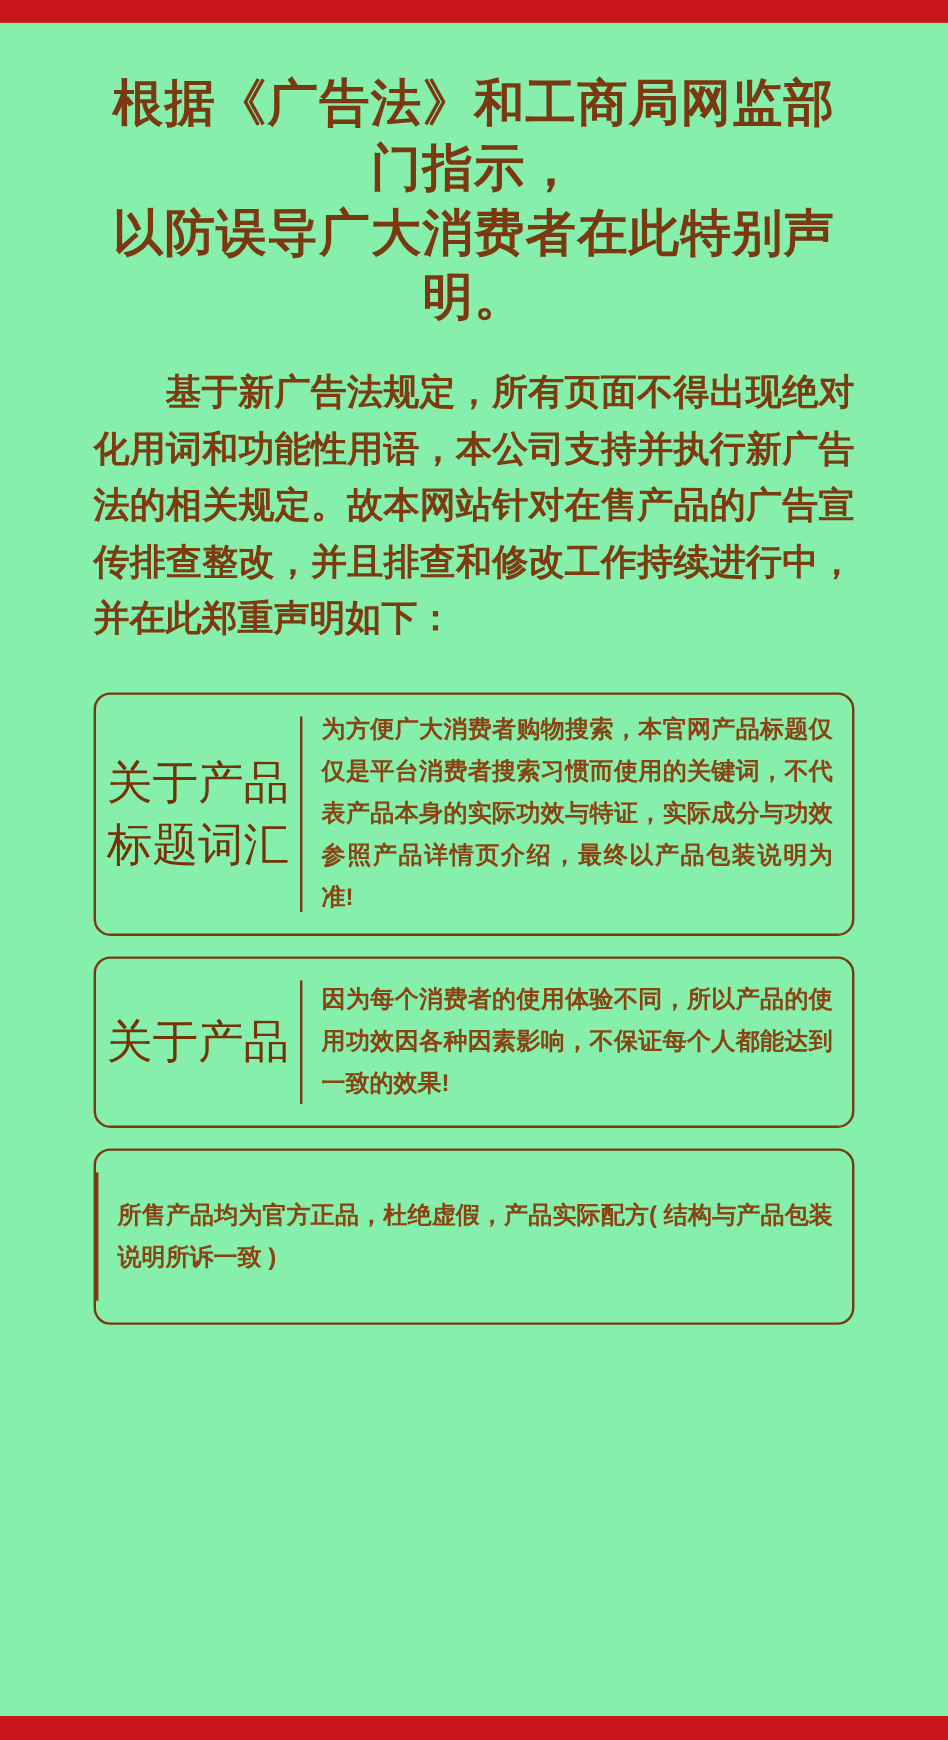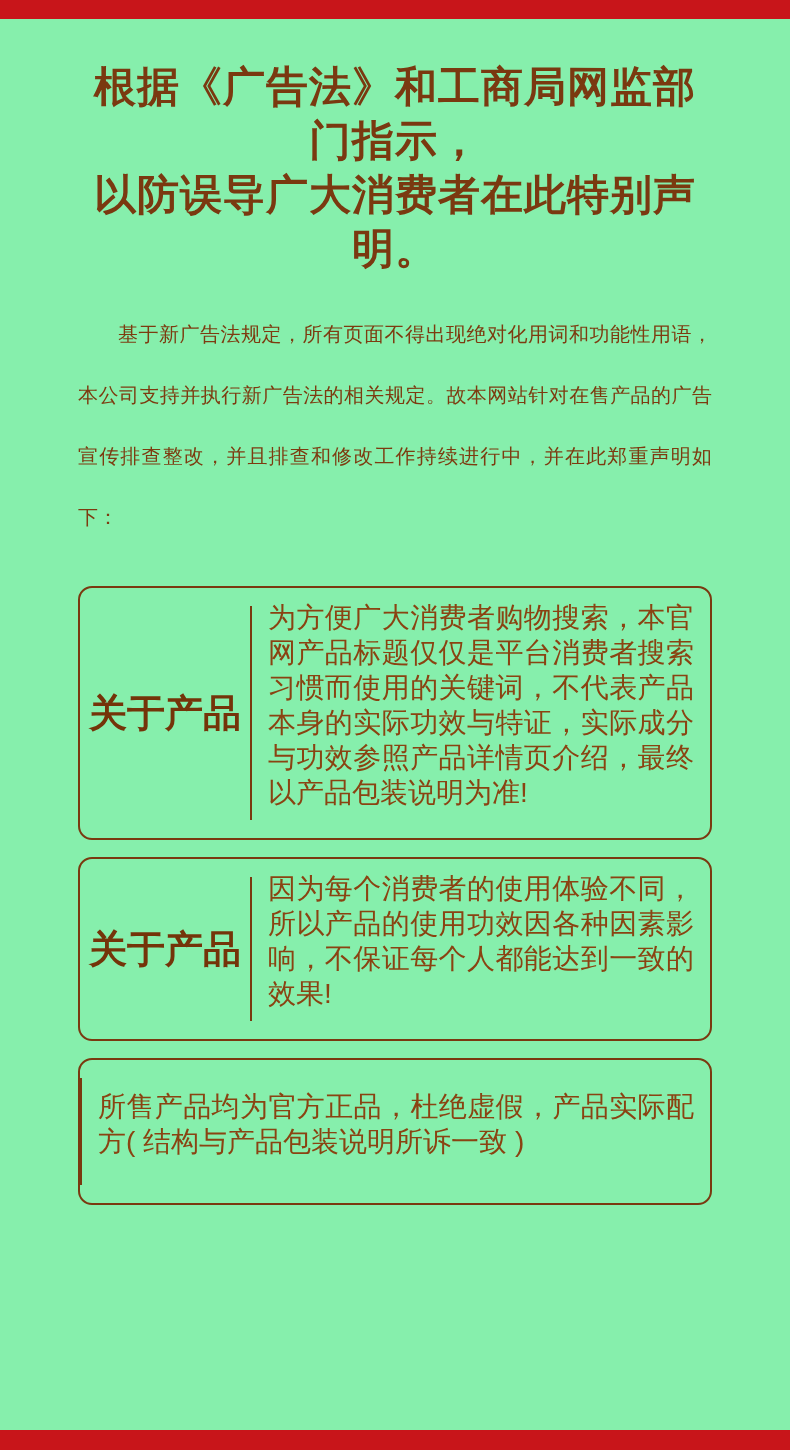--- a/index.html
+++ b/index.html
@@ -37,26 +37,26 @@
     font-size: 42px;
     line-height: 54px;
     font-weight: bold;
     color: #7a3910;
     letter-spacing: 1px;
   }
 
   .para {
     margin: 0;
     margin-top: 26px;
-    font-size: 20px;
-    line-height: 61px;
+    font-size: 30px;
+    line-height: 47px;
     text-align: justify;
     text-justify: inter-ideograph;
     text-indent: 2em;
-    font-weight: normal;
+    font-weight: bold;
     color: #7d3b10;
   }
   .para.second { margin-top: 40px; }
 
   .cards { margin-top: 38px; }
   .card {
     box-sizing: border-box;
     display: flex;
     align-items: stretch;
     border: 2px solid #7a3910;
@@ -71,39 +71,39 @@
   .card-left {
     width: 170px;
     flex: 0 0 170px;
     display: flex;
     flex-direction: column;
     justify-content: center;
     align-items: center;
     text-align: center;
     font-size: 38px;
     line-height: 52px;
-    font-weight: bold;
+    font-weight: normal;
     color: #743409;
   }
   .card-divider {
     width: 2px;
     flex: 0 0 2px;
     background: #7a3910;
     margin: 18px 0;
   }
   .card-right {
     flex: 1;
     display: flex;
     flex-direction: column;
     justify-content: center;
-    padding: 12px 16px 28px 16px;
+    padding: 12px 16px 12px 16px;
     font-family: "Liberation Sans", sans-serif;
-    font-size: 28px;
+    font-size: 20px;
     line-height: 35px;
-    font-weight: normal;
+    font-weight: bold;
     color: #8a4312;
     text-align: justify;
   }
 </style>
 </head>
 <body>
 
 <div class="page">
   <div class="red-bar top"></div>
 
@@ -115,20 +115,21 @@
     </h1>
 
     <p class="para">基于新广告法规定，所有页面不得出现绝对化用词和功能性用语，本公司支持并执行新广告法的相关规定。故本网站针对在售产品的广告宣传排查整改，并且排查和修改工作持续进行中，并在此郑重声明如下：</p>
 
 
     <div class="cards">
 
       <div class="card card-1">
         <div class="card-left">
           <span>关于产品</span>
+          <span>标题词汇</span>
         </div>
         <div class="card-divider"></div>
         <div class="card-right">为方便广大消费者购物搜索，本官网产品标题仅仅是平台消费者搜索习惯而使用的关键词，不代表产品本身的实际功效与特证，实际成分与功效参照产品详情页介绍，最终以产品包装说明为准!</div>
       </div>
 
       <div class="card card-2">
         <div class="card-left">
           <span>关于产品</span>
         </div>
         <div class="card-divider"></div>

